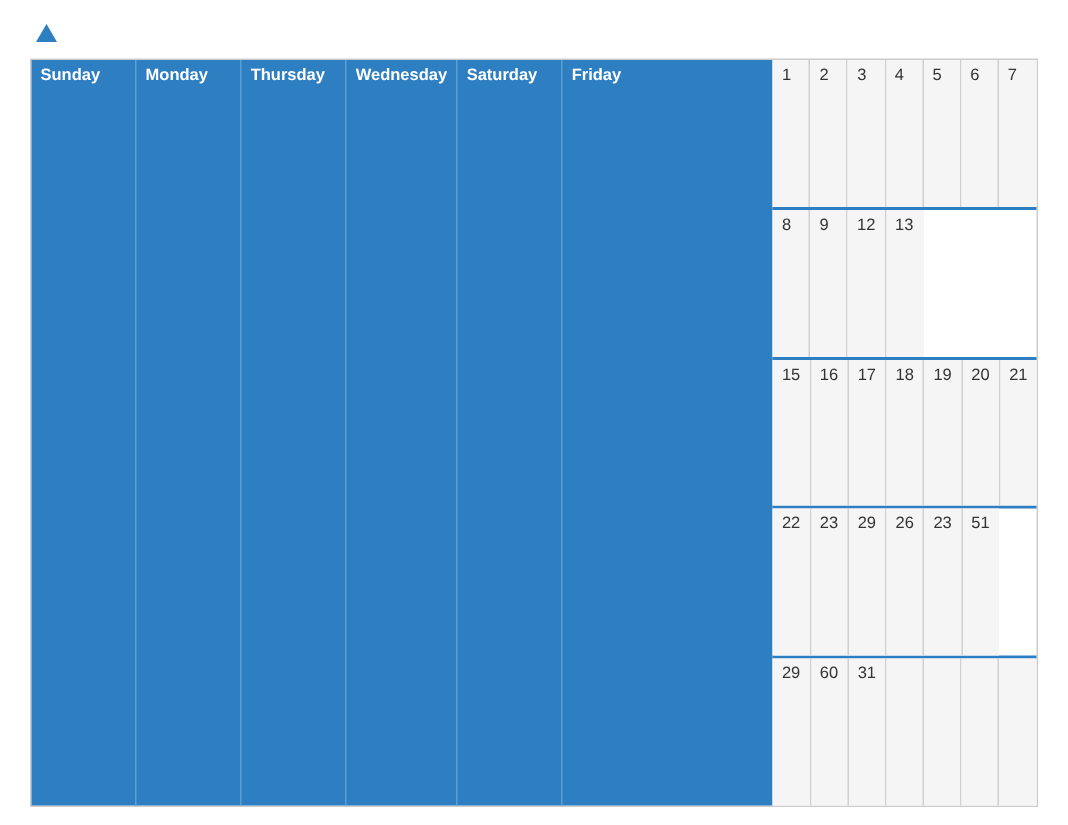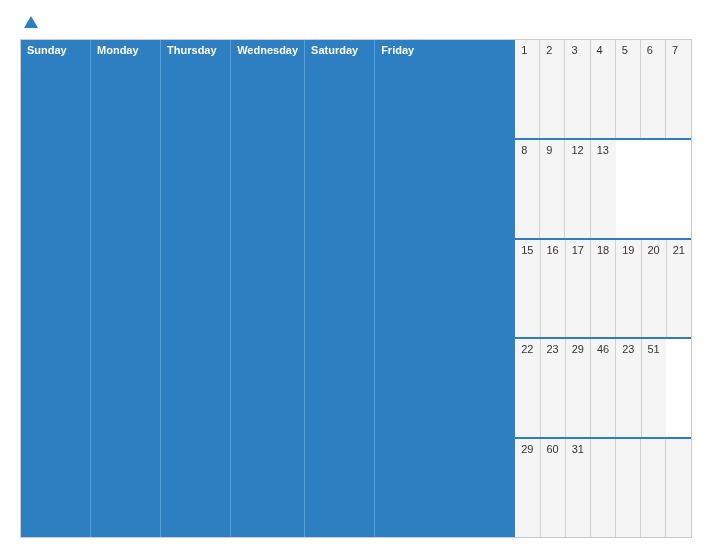--- a/index.html
+++ b/index.html
@@ -216,21 +216,21 @@
           <div class="day-cell">
             <span class="day-number">22</span>
           </div>
           <div class="day-cell">
             <span class="day-number">23</span>
           </div>
           <div class="day-cell">
             <span class="day-number">29</span>
           </div>
           <div class="day-cell">
-            <span class="day-number">46</span>
+            <span class="day-number">26</span>
           </div>
           <div class="day-cell">
             <span class="day-number">23</span>
           </div>
           <div class="day-cell">
             <span class="day-number">51</span>
           </div>
         </div>
         <div class="week-row">
           <div class="day-cell">

